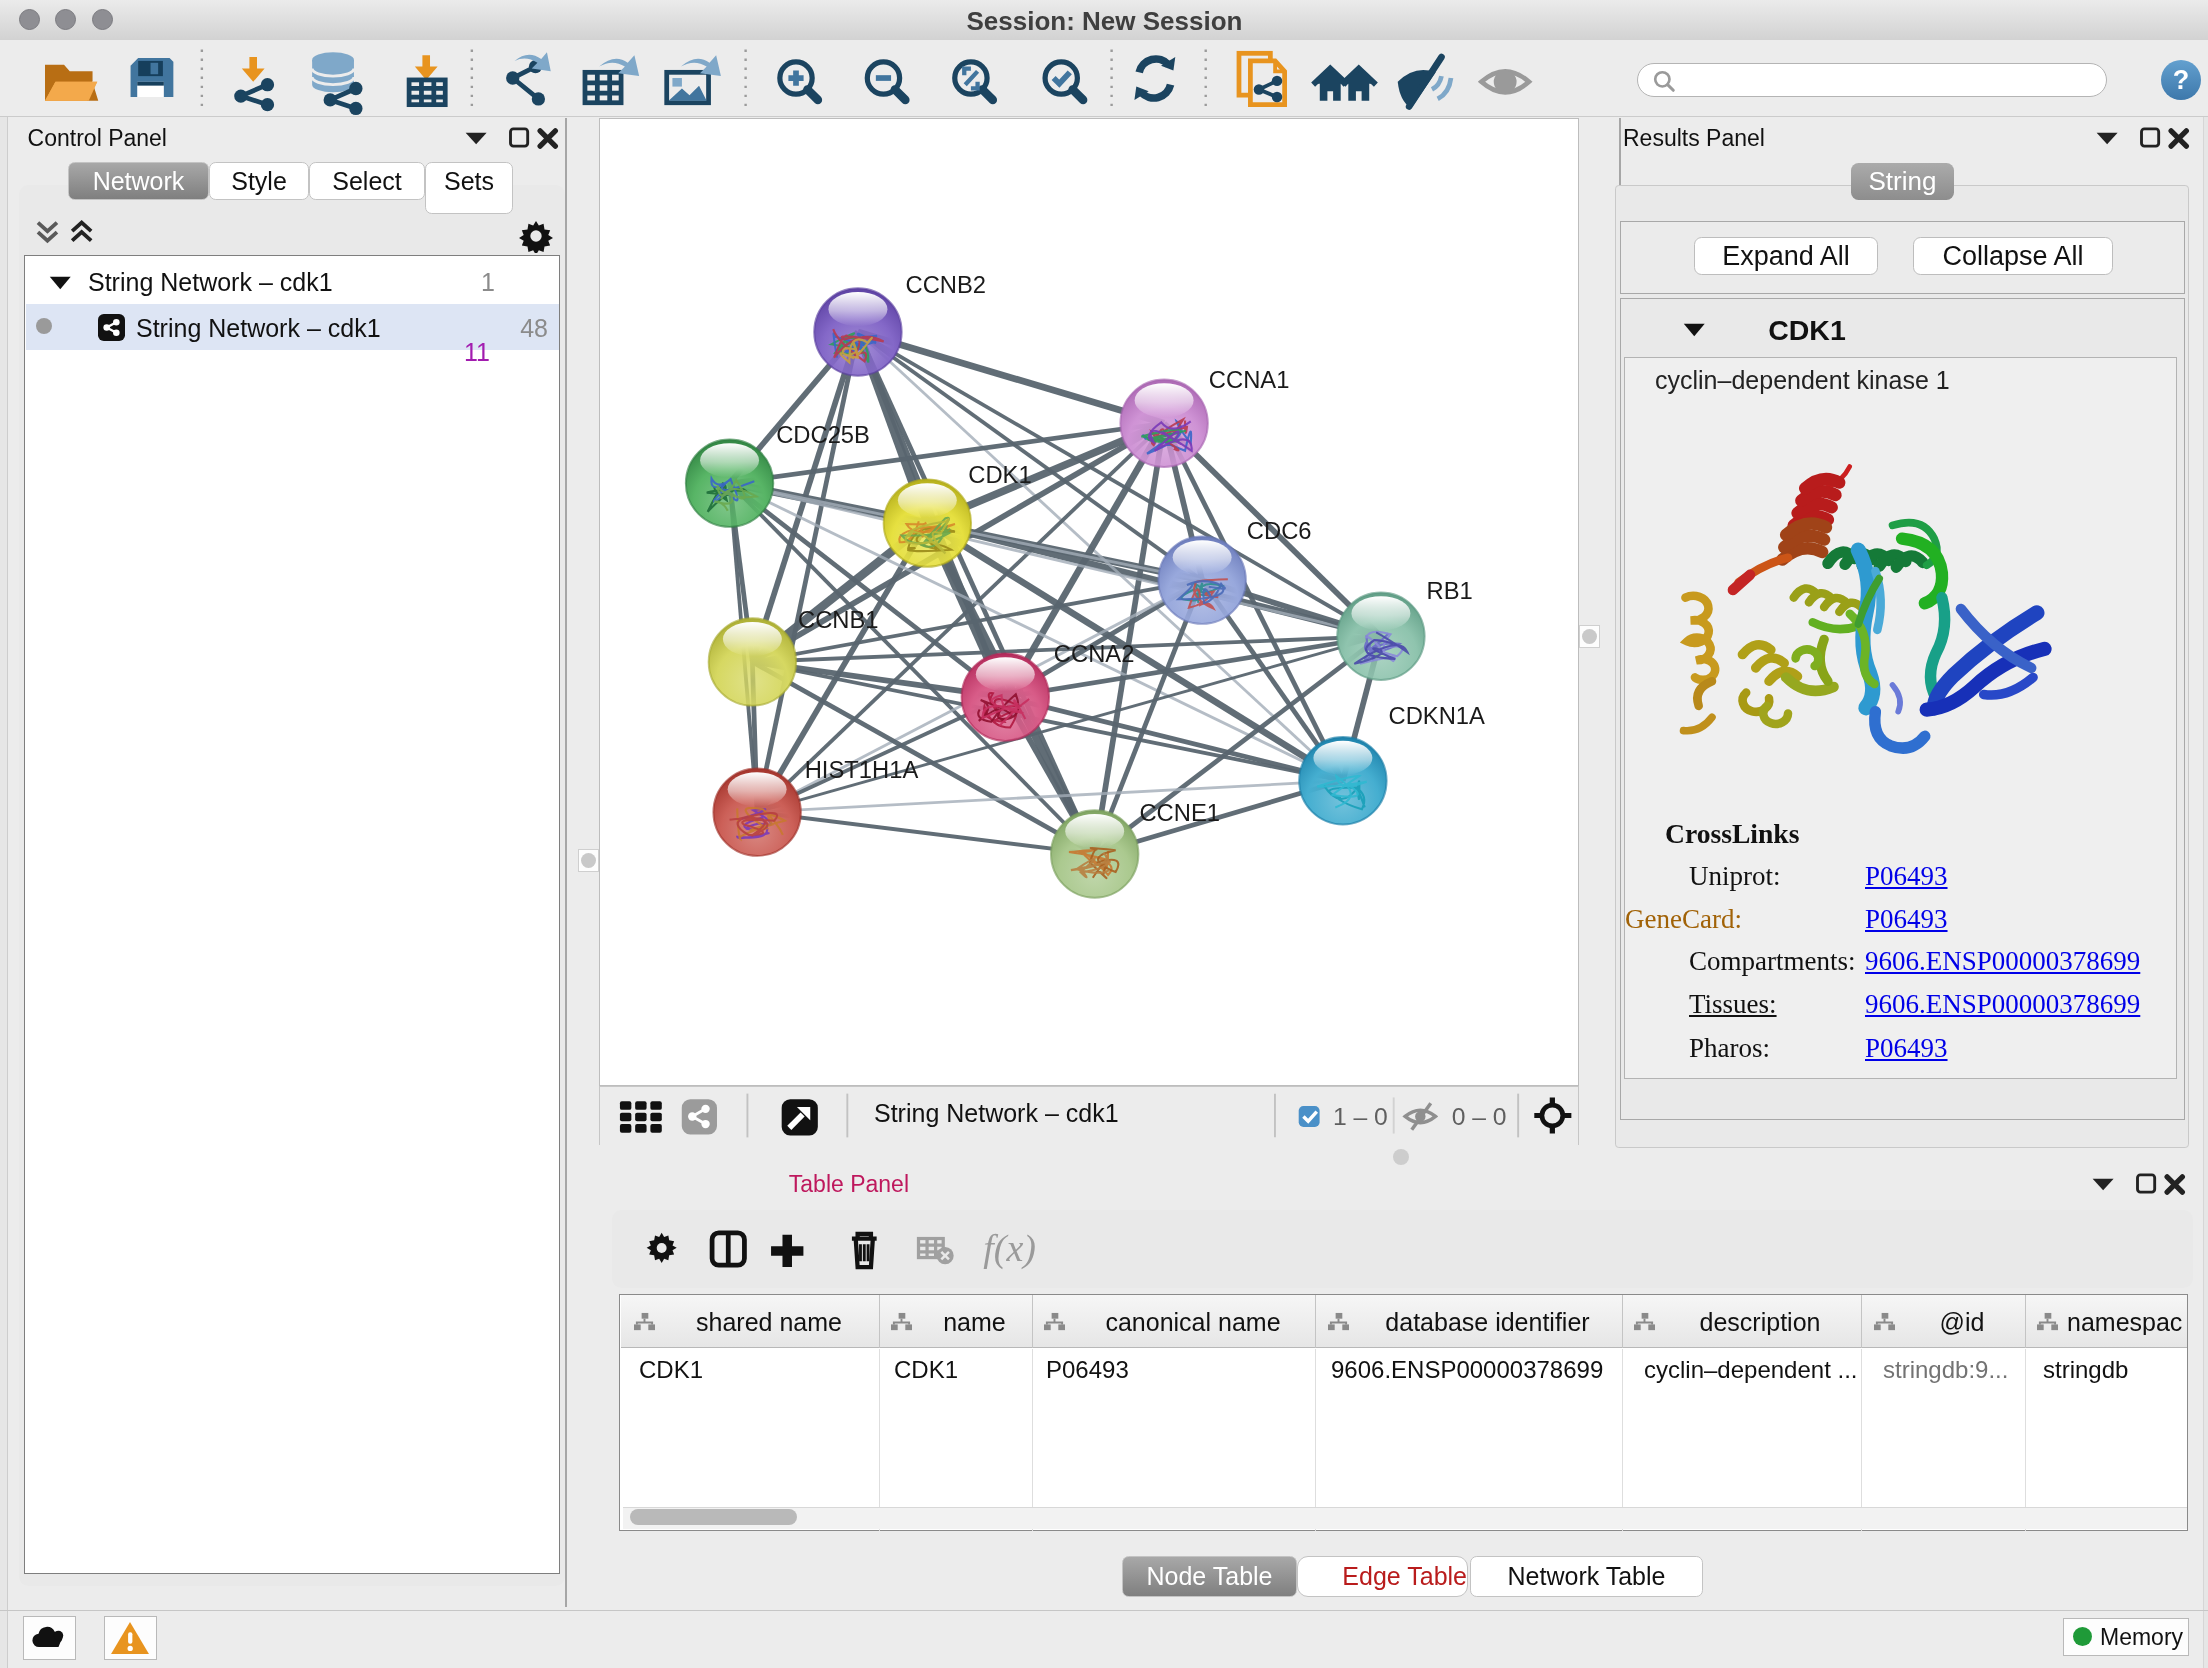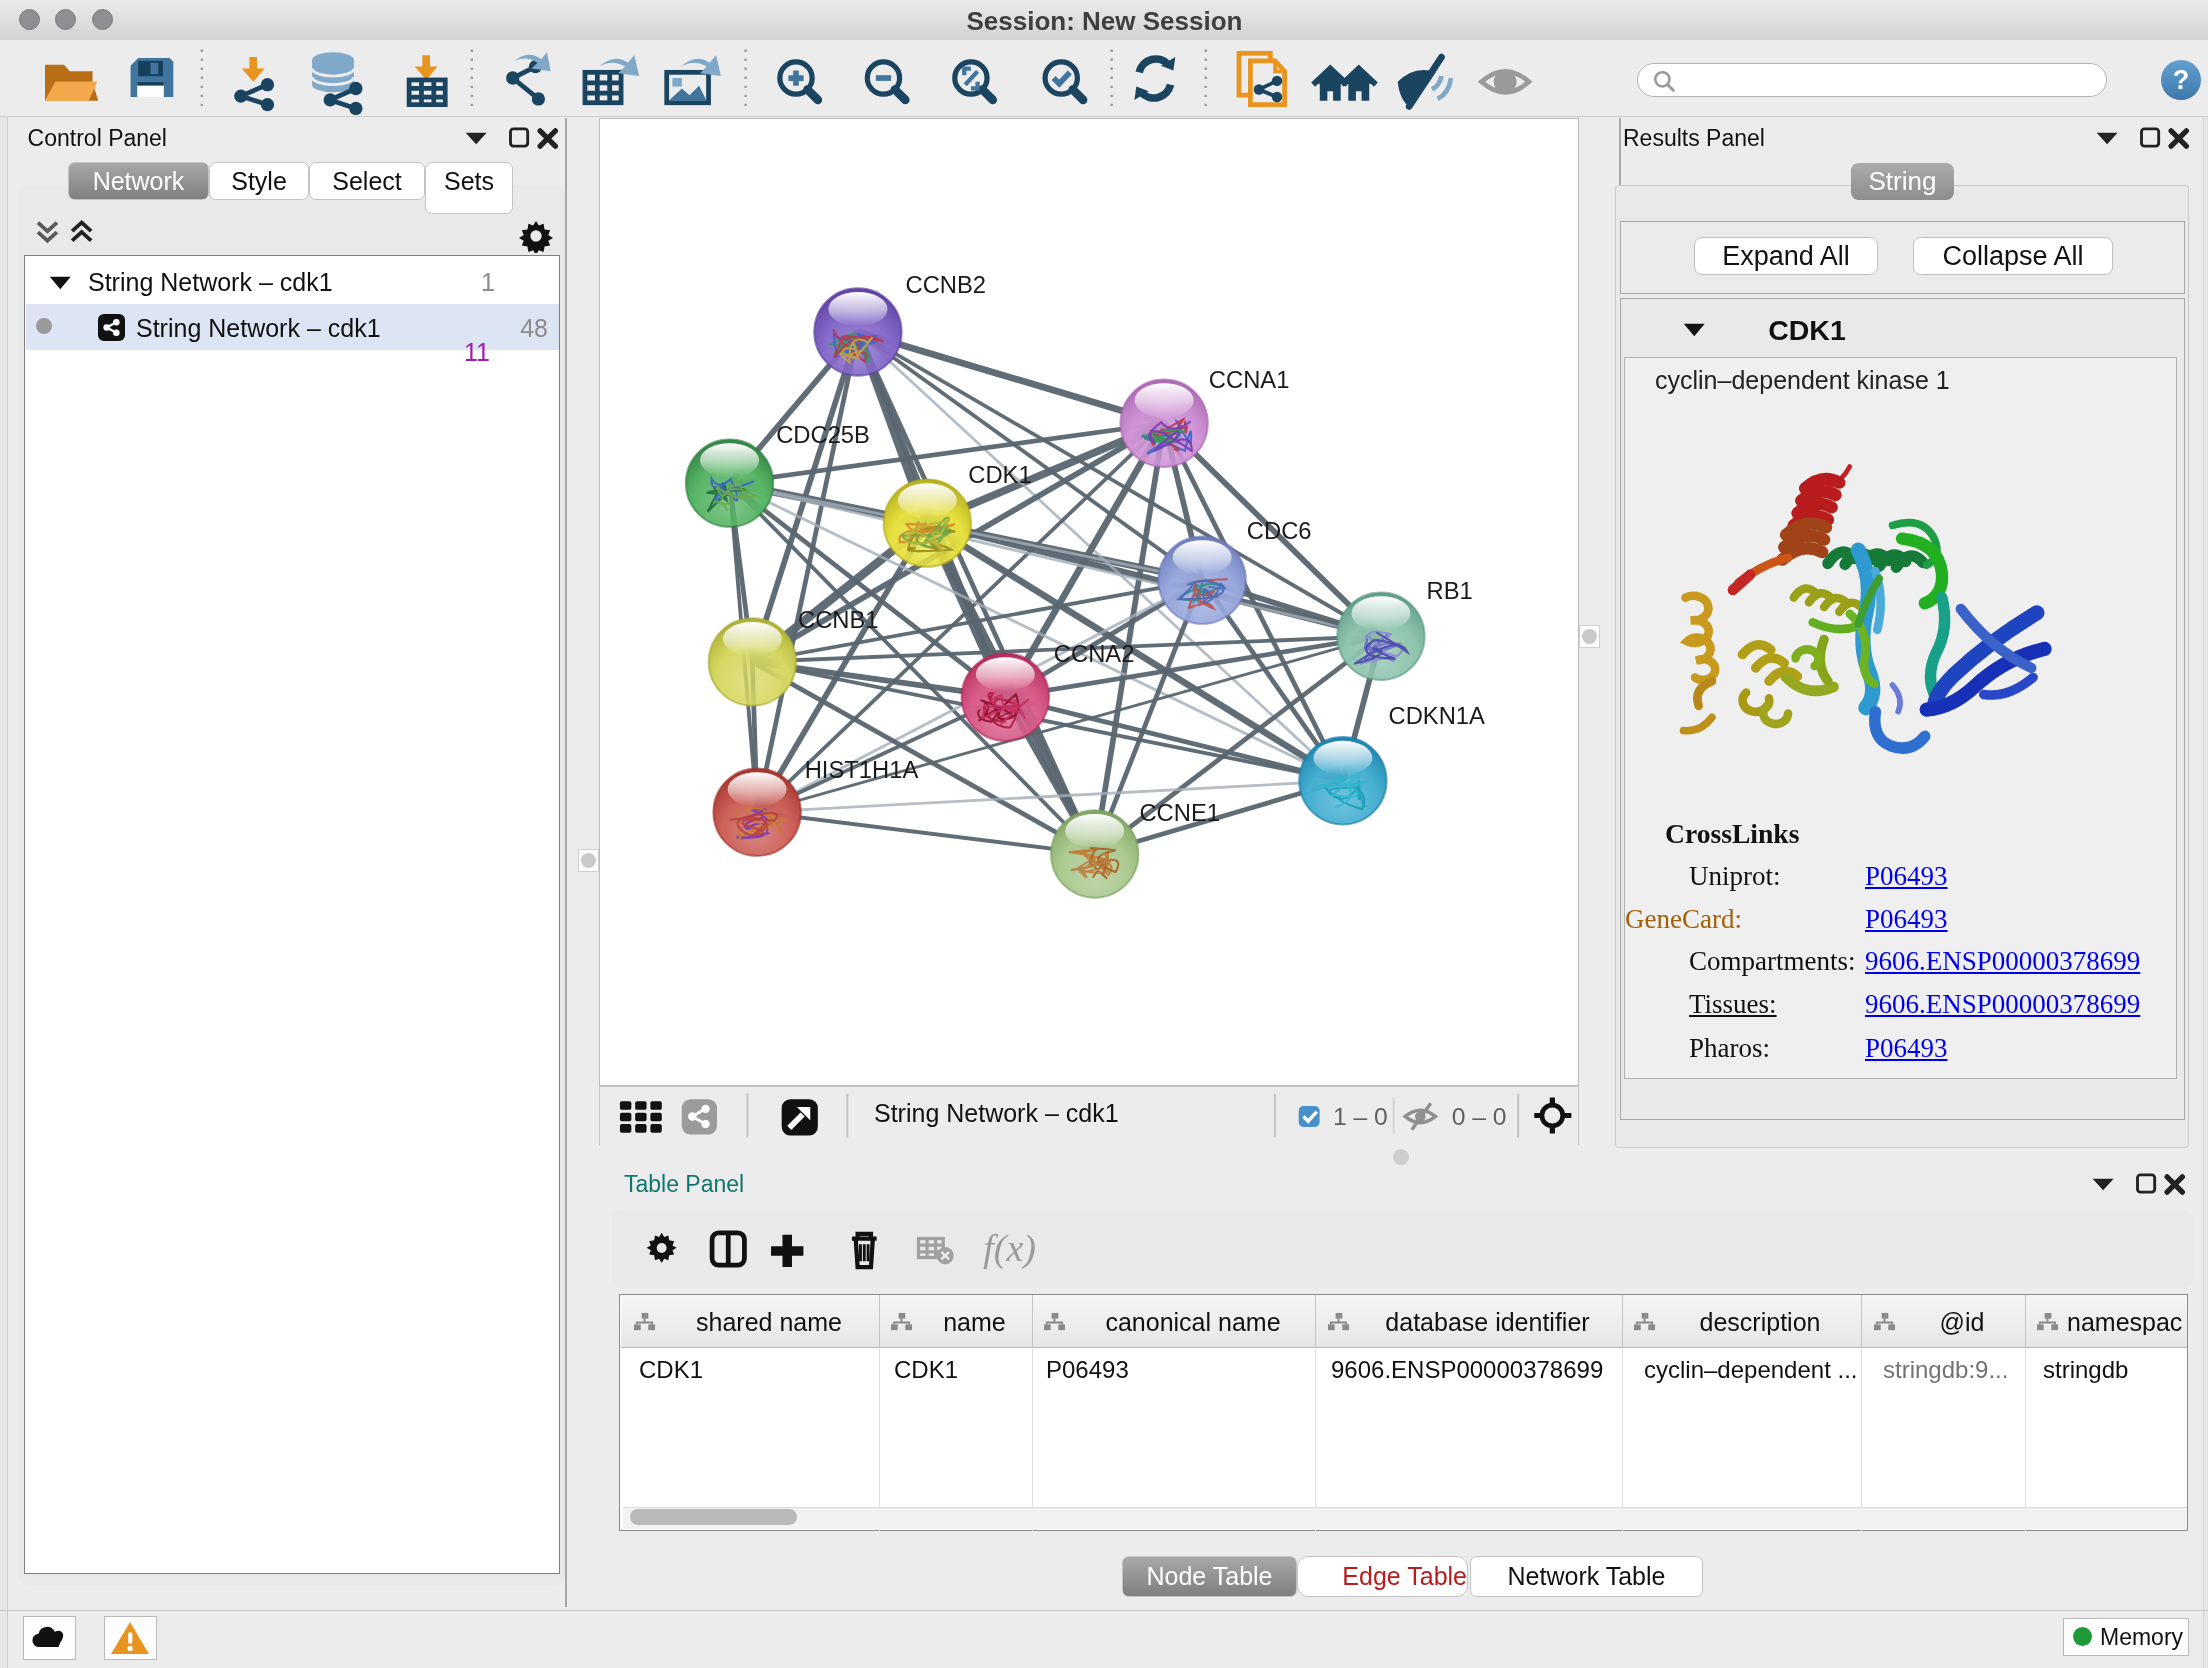--- a/index.html
+++ b/index.html
@@ -555,21 +555,21 @@
 <div style="position:absolute;left:1689px;top:861px;width:175px;height:32px;font:27px 'Liberation Serif',serif;color:#111;">Uniprot:</div>
 <div style="position:absolute;left:1865px;top:861px;width:323px;height:32px;font:27px 'Liberation Serif',serif;color:#0000e8;text-decoration:underline;">P06493</div>
 <div style="position:absolute;left:1625px;top:904px;width:175px;height:32px;font:27px 'Liberation Serif',serif;color:#a16207;">GeneCard:</div>
 <div style="position:absolute;left:1865px;top:904px;width:323px;height:32px;font:27px 'Liberation Serif',serif;color:#0000e8;text-decoration:underline;">P06493</div>
 <div style="position:absolute;left:1689px;top:946px;width:175px;height:32px;font:27px 'Liberation Serif',serif;color:#111;">Compartments:</div>
 <div style="position:absolute;left:1865px;top:946px;width:323px;height:32px;font:27px 'Liberation Serif',serif;color:#0000e8;text-decoration:underline;">9606.ENSP00000378699</div>
 <div style="position:absolute;left:1689px;top:989px;width:175px;height:32px;font:27px 'Liberation Serif',serif;color:#111;text-decoration:underline;">Tissues:</div>
 <div style="position:absolute;left:1865px;top:989px;width:323px;height:32px;font:27px 'Liberation Serif',serif;color:#0000e8;text-decoration:underline;">9606.ENSP00000378699</div>
 <div style="position:absolute;left:1689px;top:1033px;width:175px;height:32px;font:27px 'Liberation Serif',serif;color:#111;">Pharos:</div>
 <div style="position:absolute;left:1865px;top:1033px;width:323px;height:32px;font:27px 'Liberation Serif',serif;color:#0000e8;text-decoration:underline;">P06493</div>
-<div style="position:absolute;left:624px;top:1171px;width:285px;height:25px;font:23px 'Liberation Sans',sans-serif;color:#0f766e;">Table Panel</div>
+<div style="position:absolute;left:624px;top:1171px;width:285px;height:25px;font:23px 'Liberation Sans',sans-serif;color:#be185d;text-align:right;">Table Panel</div>
 <svg width="105" height="23" viewBox="0 0 110 24" style="position:absolute;left:2085px;top:1172px;">
     <path d="M8 7 h22 l-11 12 z" fill="#222"></path>
     <rect x="55" y="3" width="18" height="18" rx="3" fill="none" stroke="#222" stroke-width="3"></rect>
     <path d="M86 5 l16 16 M102 5 l-16 16" stroke="#222" stroke-width="5.5" stroke-linecap="round"></path>
   </svg>
 <div style="position:absolute;left:612px;top:1210px;width:1581px;height:78px;background:#e9e9e9;border-radius:9.5px;"></div>
 <svg width="457" height="78" viewBox="0 0 480 82" style="position:absolute;left:612px;top:1210px;">
     <path d="M52 24 l2.6 4.4 4.4-1.7 0.9 5.2 5.2 0.9-1.7 4.4 4.4 2.6-4.4 2.6 1.7 4.4-5.2 0.9-0.9 5.2-4.4-1.7-2.6 4.4-2.6-4.4-4.4 1.7-0.9-5.2-5.2-0.9 1.7-4.4-4.4-2.6 4.4-2.6-1.7-4.4 5.2-0.9 0.9-5.2 4.4 1.7z" fill="#111"></path>
     <circle cx="52" cy="40" r="5.2" fill="#e9e9e9"></circle>
     <rect x="105" y="24" width="34" height="34" rx="7" fill="none" stroke="#111" stroke-width="5"></rect>

